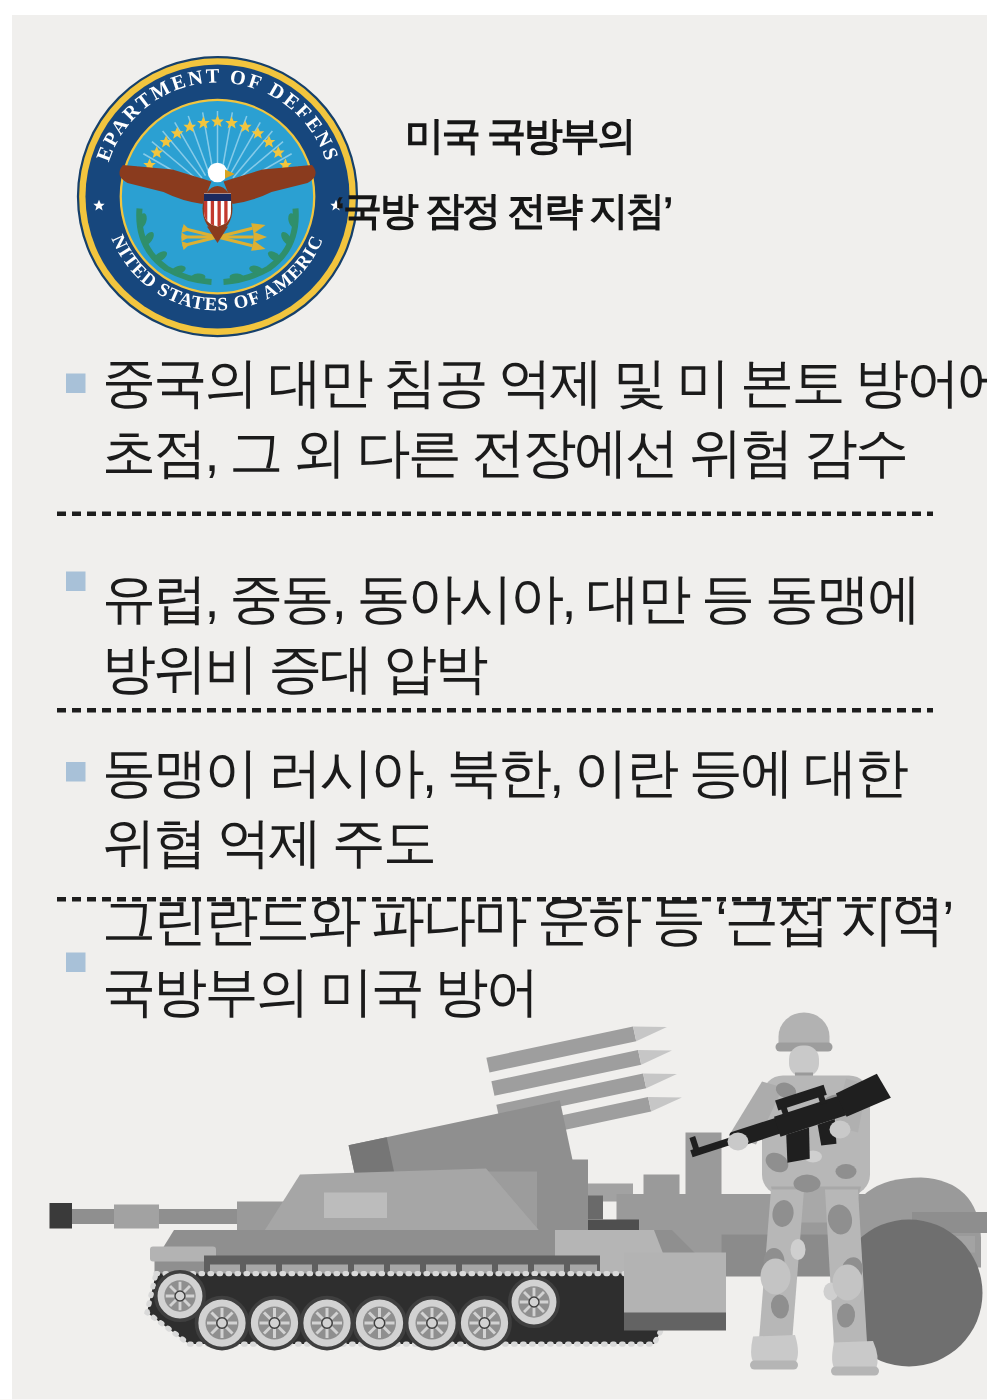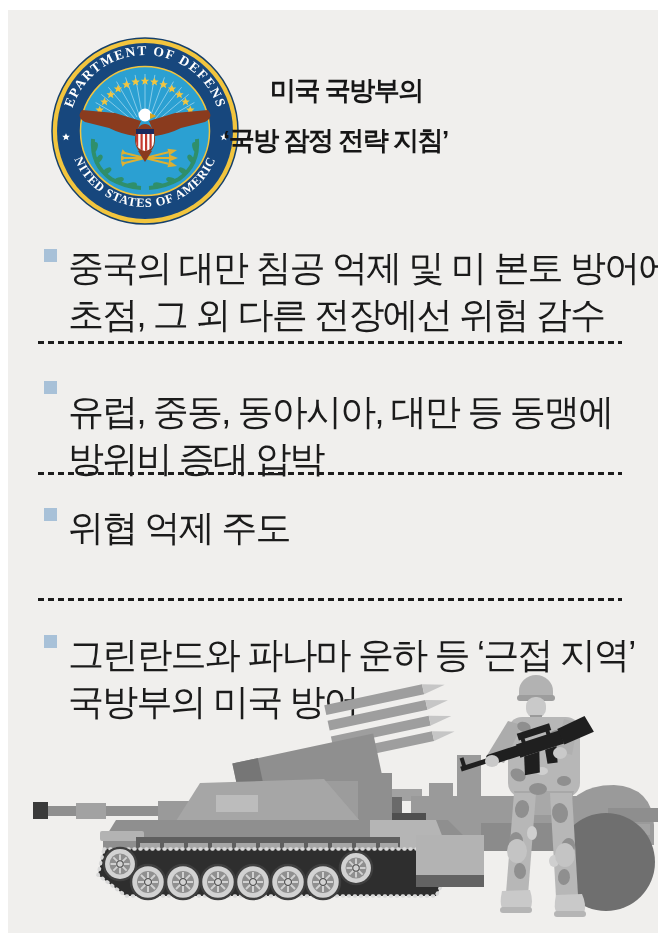--- a/index.html
+++ b/index.html
@@ -3,21 +3,21 @@
 <meta charset="utf-8">
 <style>
   html,body{margin:0;padding:0;}
   .stage{position:relative;width:658px;height:933px;background:#ffffff;overflow:hidden;
          font-family:"Liberation Sans","DejaVu Sans",sans-serif;}
   .panel{position:absolute;left:8px;top:10px;width:650px;height:923px;background:#f0efed;}
   .title-line{position:absolute;font-size:26px;font-weight:700;color:#161616;letter-spacing:-1.5px;white-space:nowrap;line-height:1.1;}
   .title-l1{left:262px;top:66px;}
   .title-l2{left:215px;top:116px;}
   .seal-wrap{position:absolute;left:42px;top:26px;width:190px;height:190px;}
-  .bullet-item{position:absolute;left:60px;width:575px;margin-top:13px;}
+  .bullet-item{position:absolute;left:60px;width:575px;}
   .bullet-line{font-size:36px;font-weight:500;color:#1b1b1b;letter-spacing:-1.8px;line-height:47px;white-space:nowrap;}
   .bullet-sq{position:absolute;left:36px;width:13px;height:13px;background:#a8c1d8;}
   .divider{position:absolute;left:30px;width:584px;height:3px;
            background:repeating-linear-gradient(90deg,#1d1d1d 0 6px,transparent 6px 10px);}
   .illu{position:absolute;left:0;top:653px;width:650px;height:270px;}
 </style>
 </head>
 <body>
 
 <div class="stage">
@@ -156,26 +156,27 @@
 
   <span class="bullet-sq" style="top:371px"></span>
   <div class="bullet-item" style="top:365px">
     <div class="bullet-line">유럽, 중동, 동아시아, 대만 등 동맹에</div>
     <div class="bullet-line">방위비 증대 압박</div>
   </div>
   <div class="divider" style="top:462px"></div>
 
   <span class="bullet-sq" style="top:498px"></span>
   <div class="bullet-item" style="top:481px">
+    <div class="bullet-line">동맹이 러시아, 북한, 이란 등에 대한</div>
     <div class="bullet-line">위협 억제 주도</div>
   </div>
   <div class="divider" style="top:588px"></div>
 
   <span class="bullet-sq" style="top:625px"></span>
-  <div class="bullet-item" style="top:608px">
+  <div class="bullet-item" style="top:580px">
     <div class="bullet-line">그린란드와 파나마 운하 등 ‘근접 지역’</div>
     <div class="bullet-line">국방부의 미국 방어</div>
   </div>
 
   <svg class="illu" viewBox="0 0 650 270">
 
     <g>
       <rect x="384" y="126" width="30" height="12" fill="#a2a2a2"></rect>
       <rect x="449" y="92" width="24" height="92" fill="#9a9a9a"></rect>
       <rect x="421" y="120" width="24" height="64" fill="#9a9a9a"></rect>

